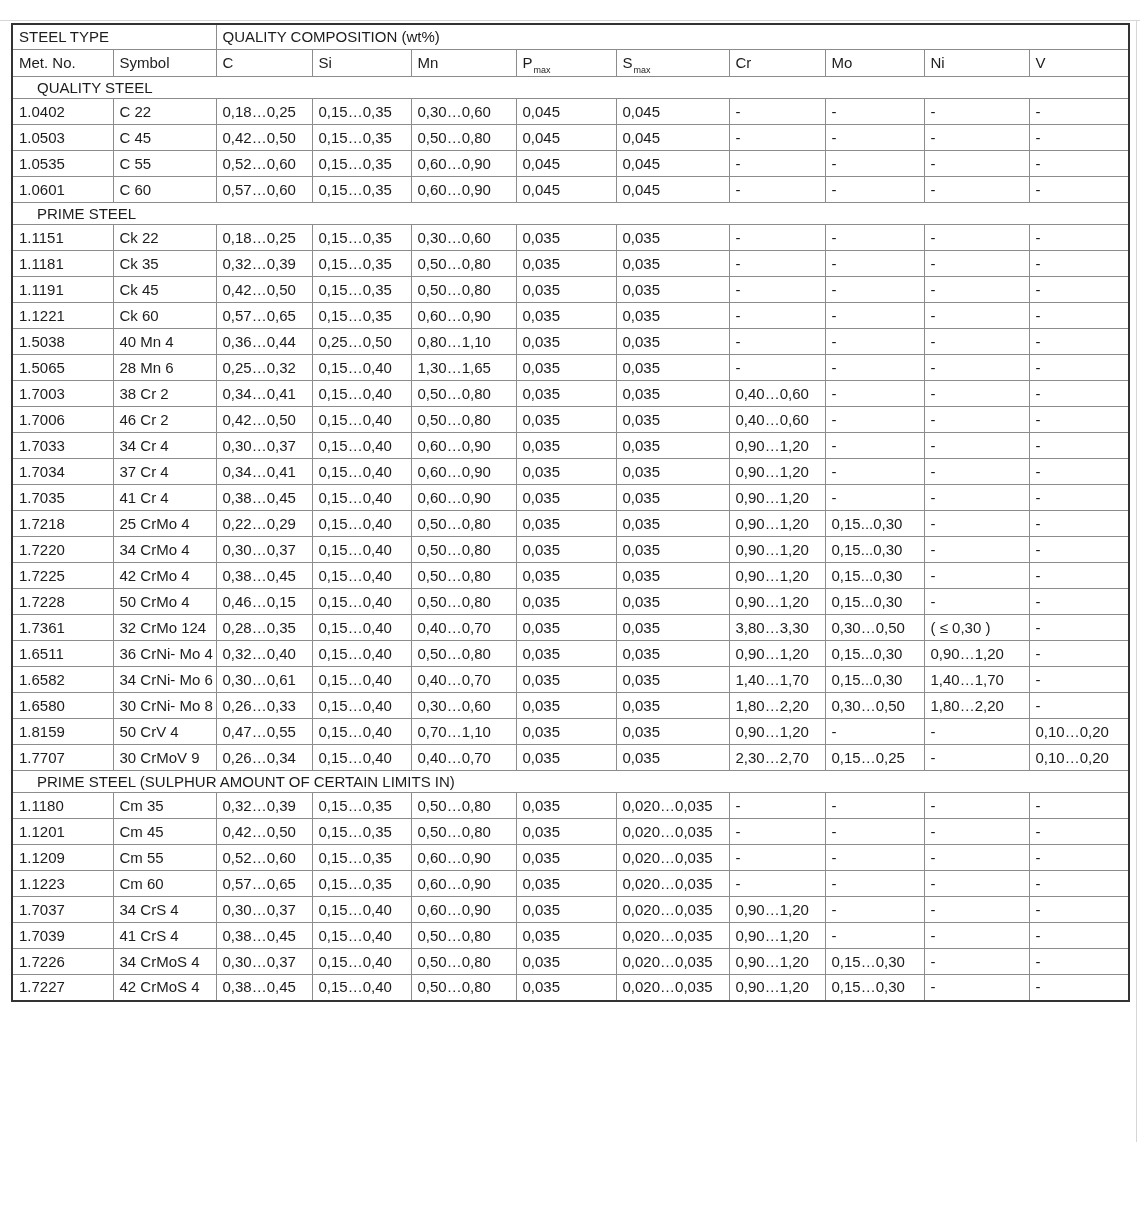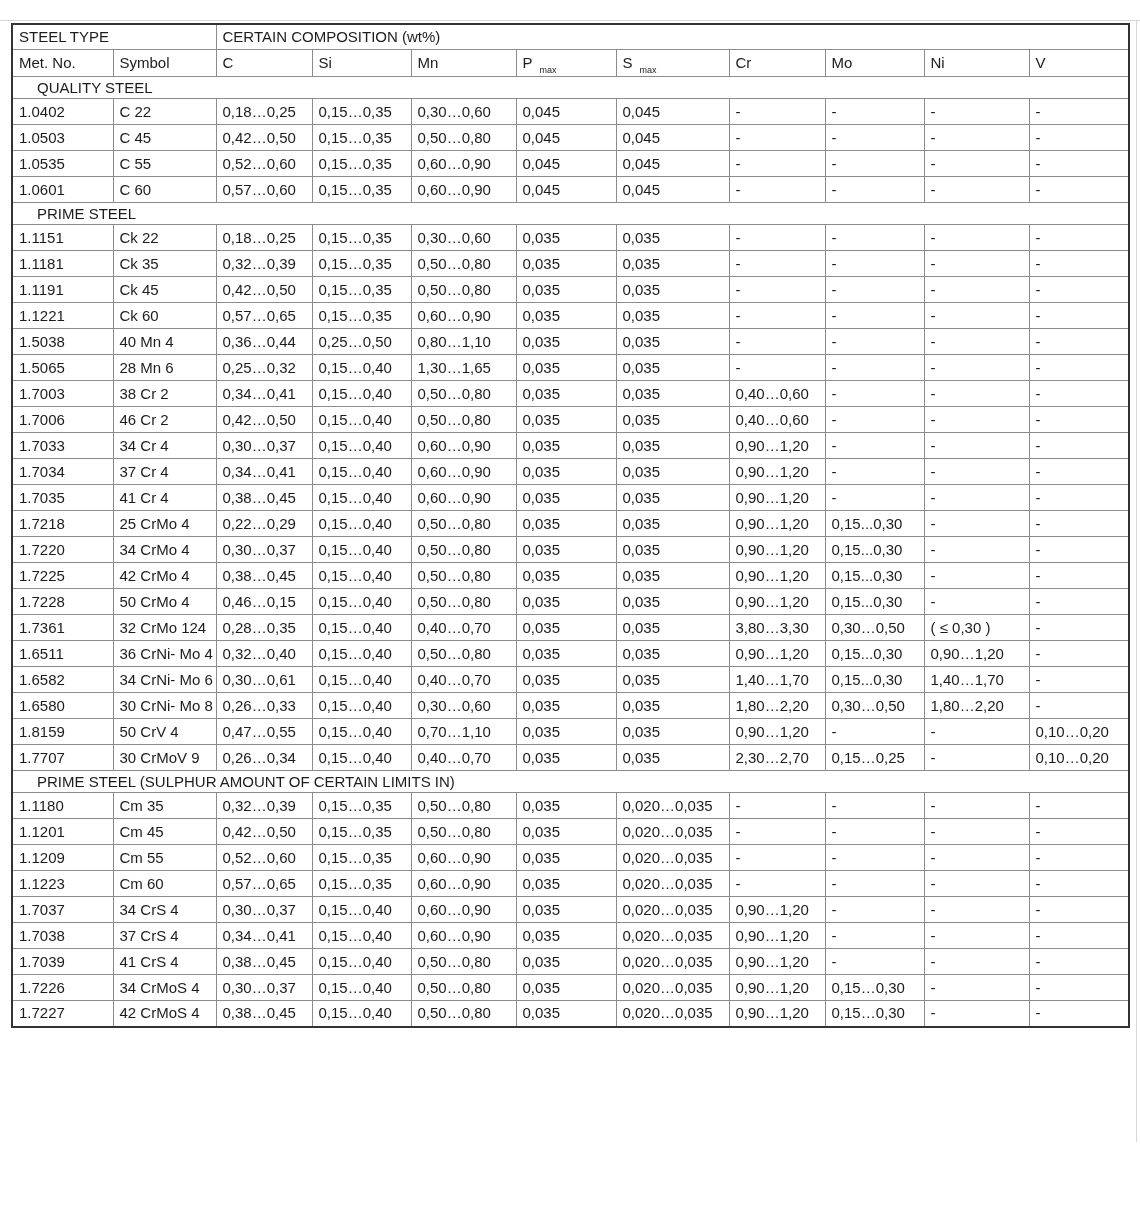--- a/index.html
+++ b/index.html
@@ -53,21 +53,21 @@
   tr.h2 { height: 27px; }
   tr.section-row { height: 22px; }
   tr.section-row td { line-height: 18px; padding-top: 1px; padding-bottom: 1px; padding-left: 24px; }
   tr.data-row { height: 26px; }
   td.wrap { white-space: pre-line; margin-left: 48px; }
   sub.mx {
     font-size: 9px;
     line-height: 0;
     letter-spacing: 0;
     vertical-align: -5px;
-    margin-left: 7px;
+    margin-left: 1px;
   }
 </style>
 </head>
 <body>
 
 <div class="page">
   <div class="artifact-h"></div>
   <div class="artifact-v"></div>
 
   <table class="steel">
@@ -80,21 +80,21 @@
         <col style="width:100px">
       <col style="width:113px">
         <col style="width:96px">
         <col style="width:99px">
       <col style="width:105px">
         <col style="width:100px">
     </colgroup>
     <thead>
       <tr class="h1">
         <th colspan="2">STEEL TYPE</th>
-        <th colspan="9">CERTAIN COMPOSITION (wt%)</th>
+        <th colspan="9">QUALITY COMPOSITION (wt%)</th>
       </tr>
       <tr class="h2">
         <th>Met. No.</th>
         <th>Symbol</th>
         <th>C</th>
         <th>Si</th>
         <th>Mn</th>
         <th><span>P</span><sub class="mx">max</sub></th>
         <th><span>S</span><sub class="mx">max</sub></th>
         <th>Cr</th>
@@ -501,33 +501,20 @@
           <td>0,15…0,40</td>
           <td>0,60…0,90</td>
           <td>0,035</td>
           <td>0,020…0,035</td>
           <td>0,90…1,20</td>
           <td>-</td>
           <td>-</td>
           <td>-</td>
         </tr>
         <tr class="data-row">
-          <td>1.7038</td>
-          <td class="wrap">37 CrS 4</td>
-          <td>0,34…0,41</td>
-          <td>0,15…0,40</td>
-          <td>0,60…0,90</td>
-          <td>0,035</td>
-          <td>0,020…0,035</td>
-          <td>0,90…1,20</td>
-          <td>-</td>
-          <td>-</td>
-          <td>-</td>
-        </tr>
-        <tr class="data-row">
           <td>1.7039</td>
           <td class="wrap">41 CrS 4</td>
           <td>0,38…0,45</td>
           <td>0,15…0,40</td>
           <td>0,50…0,80</td>
           <td>0,035</td>
           <td>0,020…0,035</td>
           <td>0,90…1,20</td>
           <td>-</td>
           <td>-</td>

